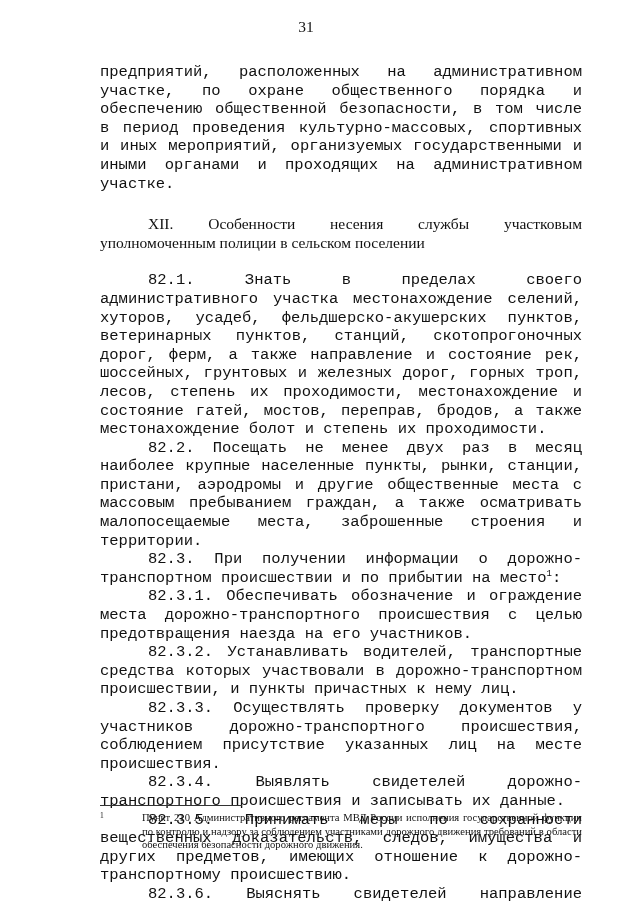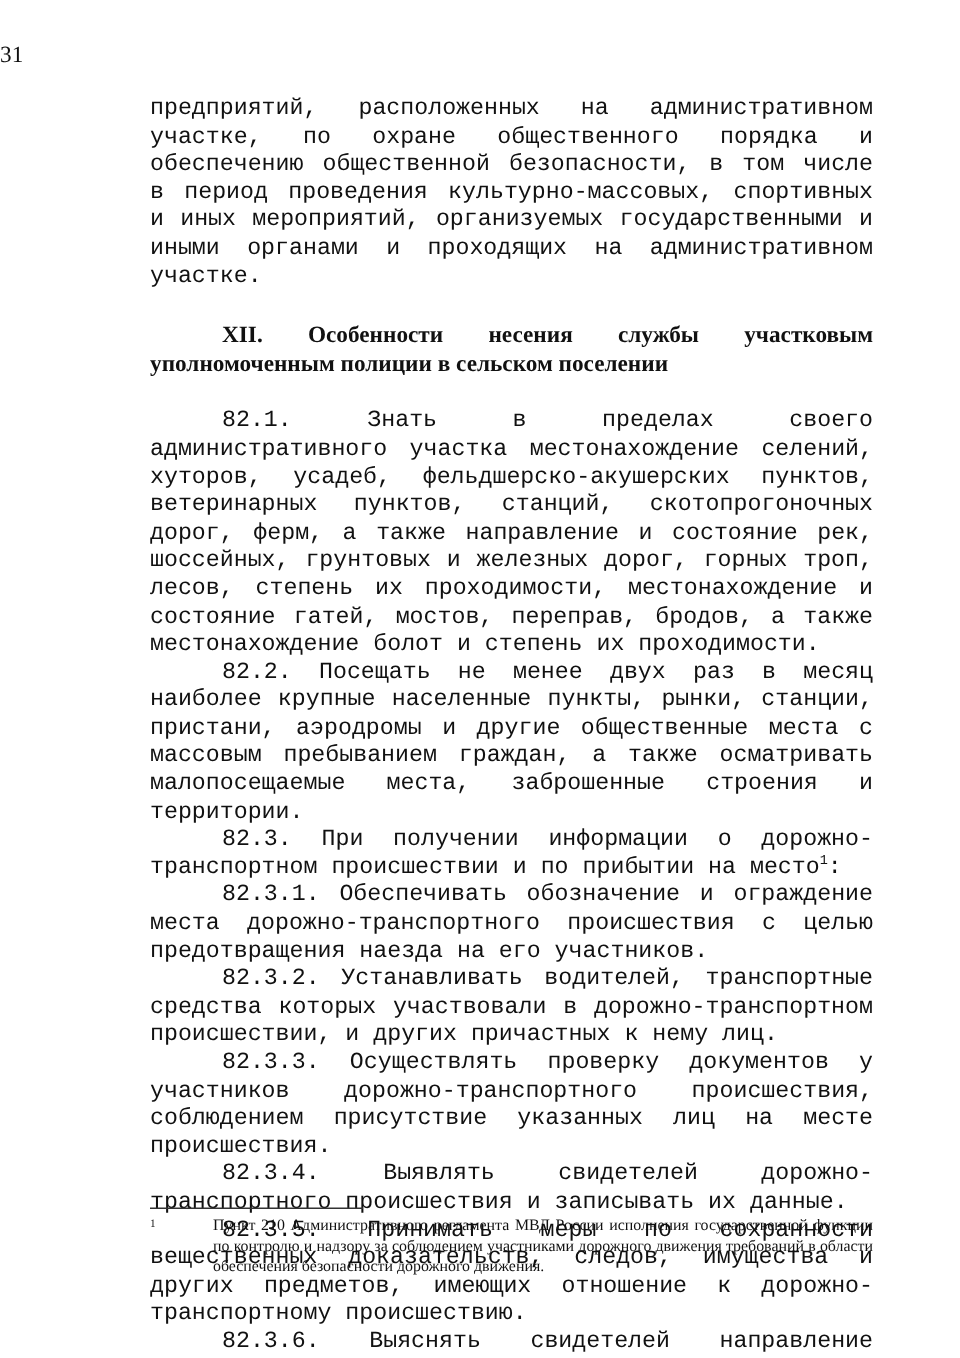--- a/index.html
+++ b/index.html
@@ -1,24 +1,24 @@
 <!DOCTYPE html>
 <html><head>
 <meta charset="utf-8">
 <style>
   html, body { margin:0; padding:0; background:#ffffff; }
   body { width:640px; height:905px; position:relative; overflow:hidden;
          font-family:"Liberation Serif", serif; color:#111; }
-  .page-num { position:absolute; top:28px; left:0; width:612px; 
+  .page-num { position:absolute; top:18px; left:0; width:612px; text-align:center;
               font-size:15.5px; }
   .body-text { position:absolute; left:100px; width:482px; top:63px;
                font-size:15.5px; line-height:18.6px; }
   .p { margin:0; text-align:justify; text-align-last:left;font-family:Liberation Mono, monospace; }
   .ind { text-indent:48px; }
-  .heading { font-weight:bold; text-align:justify; text-align-last:left; margin:0; text-indent:48px; }
+  .heading { font-weight:normal; text-align:justify; text-align-last:left; margin:0; text-indent:48px; }
   .gap-h { height:22px; }
   .gap-s { height:19px; }
   .justify-last { text-align-last:justify; }
   sup { font-size:9px; line-height:0; vertical-align:super; }
   .fn-rule { position:absolute; left:100px; top:805px; width:142px; border-top:1px solid #333; }
   .footnote { position:absolute; left:100px; width:482px; top:811px; font-size:10.6px;
               line-height:13.6px; text-align:justify; text-align-last:left; }
   .footnote .fn-mark { position:absolute; left:0; top:-2px; font-size:7.5px; }
   .footnote .fn-body { padding-left:6px;margin-left:36px; }
 </style>
@@ -34,21 +34,21 @@
 
   <p class="heading justify-last">XII. Особенности несения службы участковым</p>
   <p class="heading" style="text-indent:0">уполномоченным полиции в сельском поселении</p>
 
   <div class="gap-s"></div>
 
   <p class="p ind">82.1. Знать в пределах своего административного участка местонахождение селений, хуторов, усадеб, фельдшерско-акушерских пунктов, ветеринарных пунктов, станций, скотопрогоночных дорог, ферм, а также направление и состояние рек, шоссейных, грунтовых и железных дорог, горных троп, лесов, степень их проходимости, местонахождение и состояние гатей, мостов, переправ, бродов, а также местонахождение болот и степень их проходимости.</p>
   <p class="p ind">82.2. Посещать не менее двух раз в месяц наиболее крупные населенные пункты, рынки, станции, пристани, аэродромы и другие общественные места с массовым пребыванием граждан, а также осматривать малопосещаемые места, заброшенные строения и территории.</p>
   <p class="p ind"><span>82.3. При получении информации о дорожно-транспортном происшествии и по прибытии на место</span><sup>1</sup><span>:</span></p>
   <p class="p ind">82.3.1. Обеспечивать обозначение и ограждение места дорожно-транспортного происшествия с целью предотвращения наезда на его участников.</p>
-  <p class="p ind">82.3.2. Устанавливать водителей, транспортные средства которых участвовали в дорожно-транспортном происшествии, и других причастных к нему лиц.</p>
+  <p class="p ind">82.3.2. Устанавливать водителей, транспортные средства которых участвовали в дорожно-транспортном происшествии, и пункты причастных к нему лиц.</p>
   <p class="p ind">82.3.3. Осуществлять проверку документов у участников дорожно-транспортного происшествия, соблюдением присутствие указанных лиц на месте происшествия.</p>
   <p class="p ind">82.3.4. Выявлять свидетелей дорожно-транспортного происшествия и записывать их данные.</p>
   <p class="p ind">82.3.5. Принимать меры по сохранности вещественных доказательств, следов, имущества и других предметов, имеющих отношение к дорожно-транспортному происшествию.</p>
   <p class="p ind justify-last">82.3.6. Выяснять свидетелей направление движения транспортного средства, скрывшегося с места дорожно-транспортного происшествия, устанавливать марку, тип, государственный регистрационный знак, цвет, а также особые приметы транспортного средства и сведения о водителе и</p>
 </div>
 
 <div class="fn-rule"></div>
 
 <div class="footnote">
   <span class="fn-mark">1</span>

